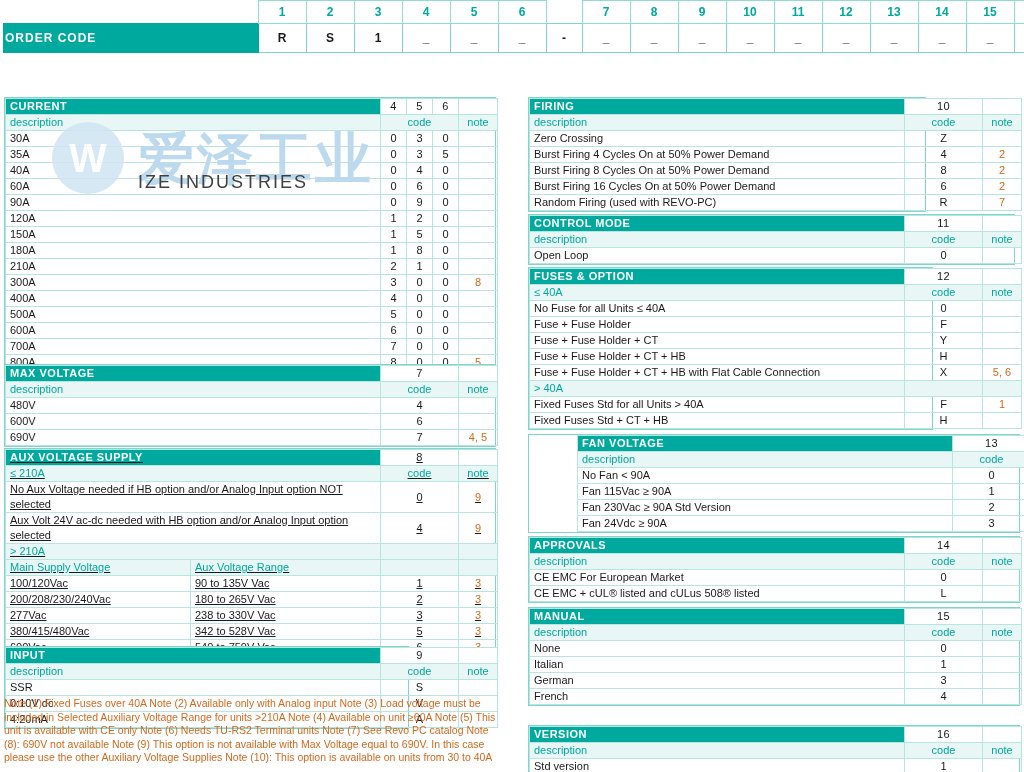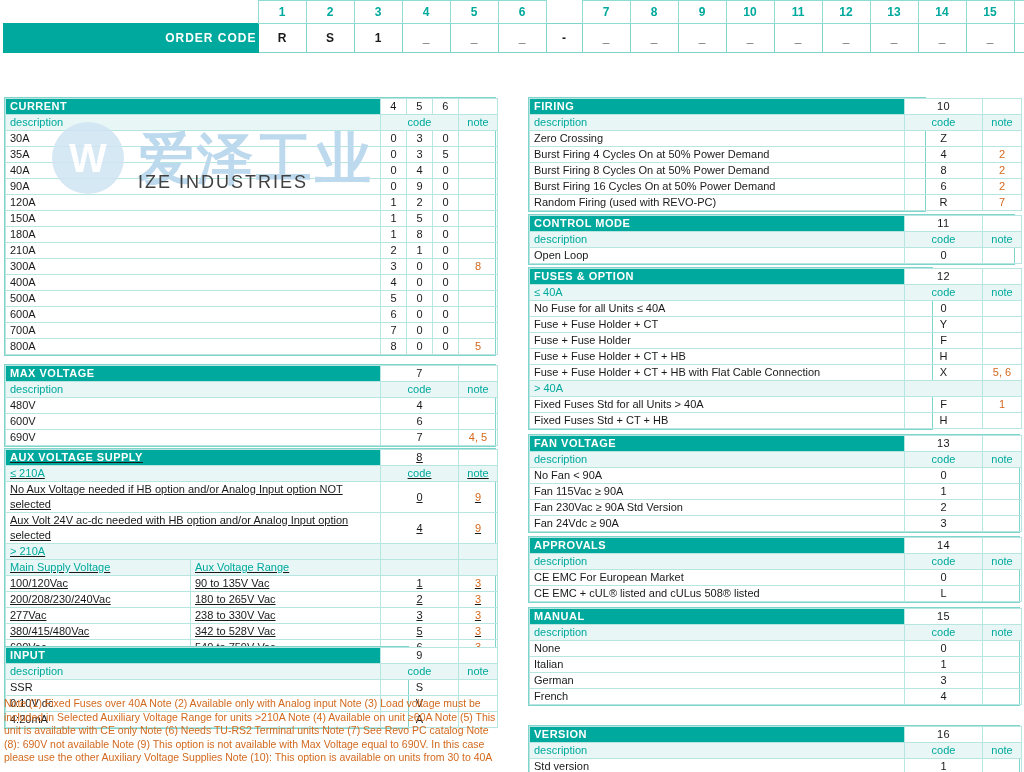--- a/index.html
+++ b/index.html
@@ -13,21 +13,21 @@
     overflow:hidden;
   }
   .page{position:relative;width:1024px;height:772px;}
 
   
   .ordercode{position:absolute;left:0;top:0;width:1024px;}
   table.oc{border-collapse:collapse;table-layout:fixed;width:1018px;margin-left:3px;}
   table.oc td{border:1px solid #7fd4cb;height:20px;text-align:center;vertical-align:middle;}
   .oc .numhdr{color:#00a99d;font-weight:bold;font-size:12px;background:#ffffff;border:1px solid #8fdcd3;}
   .oc .blank{border:none;background:#ffffff;}
-  .oc .titlecell{background:#00a99d;color:#ffffff;font-weight:bold;font-size:12px;letter-spacing:1px;text-align:right;border:1px solid #00a99d;}
+  .oc .titlecell{background:#00a99d;color:#ffffff;font-weight:bold;font-size:12px;letter-spacing:1px;text-align:left;border:1px solid #00a99d;}
   .oc .codecell{font-weight:bold;font-size:12px;color:#1a1a1a;background:#ffffff;height:26px;}
 
   
   .tbl{position:absolute;border:1px solid #7fd4cb;box-sizing:border-box;margin-top:34px;}
   table.sp{border-collapse:collapse;table-layout:fixed;width:100%;}
   table.sp td{border:1px solid #b7e5df;padding:0 4px;height:15px;line-height:15px;font-size:11px;vertical-align:middle;}
   .hdr td{background:#00a99d;color:#ffffff;font-weight:bold;font-size:11px;letter-spacing:.5px;border:1px solid #00a99d;height:16px;}
   .hdr td.num{background:#ffffff;color:#1a1a1a;font-weight:normal;text-align:center;border:1px solid #b7e5df;}
   .hdr td.empty{background:#ffffff;border:1px solid #b7e5df;}
   .sub td{background:#e8f7f5;color:#00a99d;font-size:10.5px;}
@@ -134,20 +134,27 @@
             <td class="note"></td>
           </tr>
       <tr>
             <td>40A</td>
             <td class="c">0</td>
             <td class="c">4</td>
             <td class="c">0</td>
             <td class="note"></td>
           </tr>
       <tr>
+            <td>60A</td>
+            <td class="c">0</td>
+            <td class="c">6</td>
+            <td class="c">0</td>
+            <td class="note"></td>
+          </tr>
+      <tr>
             <td>90A</td>
             <td class="c">0</td>
             <td class="c">9</td>
             <td class="c">0</td>
             <td class="note"></td>
           </tr>
       <tr>
             <td>120A</td>
             <td class="c">1</td>
             <td class="c">2</td>
@@ -468,27 +475,27 @@
         <td>≤ 40A</td>
         <td class="c">code</td>
         <td class="c">note</td>
       </tr>
       <tr>
             <td>No Fuse for all Units ≤ 40A</td>
             <td class="c">0</td>
             <td class="note"></td>
           </tr>
       <tr>
+            <td>Fuse + Fuse Holder</td>
+            <td class="c">F</td>
+            <td class="note"></td>
+          </tr>
+      <tr>
             <td>Fuse + Fuse Holder + CT</td>
             <td class="c">Y</td>
-            <td class="note"></td>
-          </tr>
-      <tr>
-            <td>Fuse + Fuse Holder</td>
-            <td class="c">F</td>
             <td class="note"></td>
           </tr>
       <tr>
             <td>Fuse + Fuse Holder + CT + HB</td>
             <td class="c">H</td>
             <td class="note"></td>
           </tr>
       <tr>
             <td>Fuse + Fuse Holder + CT + HB with Flat Cable Connection</td>
             <td class="c">X</td>
@@ -506,21 +513,21 @@
           </tr>
       <tr>
             <td>Fixed Fuses Std + CT + HB</td>
             <td class="c">H</td>
             <td class="note"></td>
           </tr>
     </tbody>
       </table>
   </div>
 
-  <div class="tbl" style="left:528px;top:400px;width:492px;">
+  <div class="tbl" style="left:528px;top:400px;width:492px;padding-left:48px;">
     <table class="sp">
       <colgroup>
           <col style="width:375px">
           <col style="width:78px">
           <col style="width:39px">
         </colgroup>
       <tbody>
           <tr class="hdr">
         <td>FAN VOLTAGE</td>
         <td class="num">13</td>

